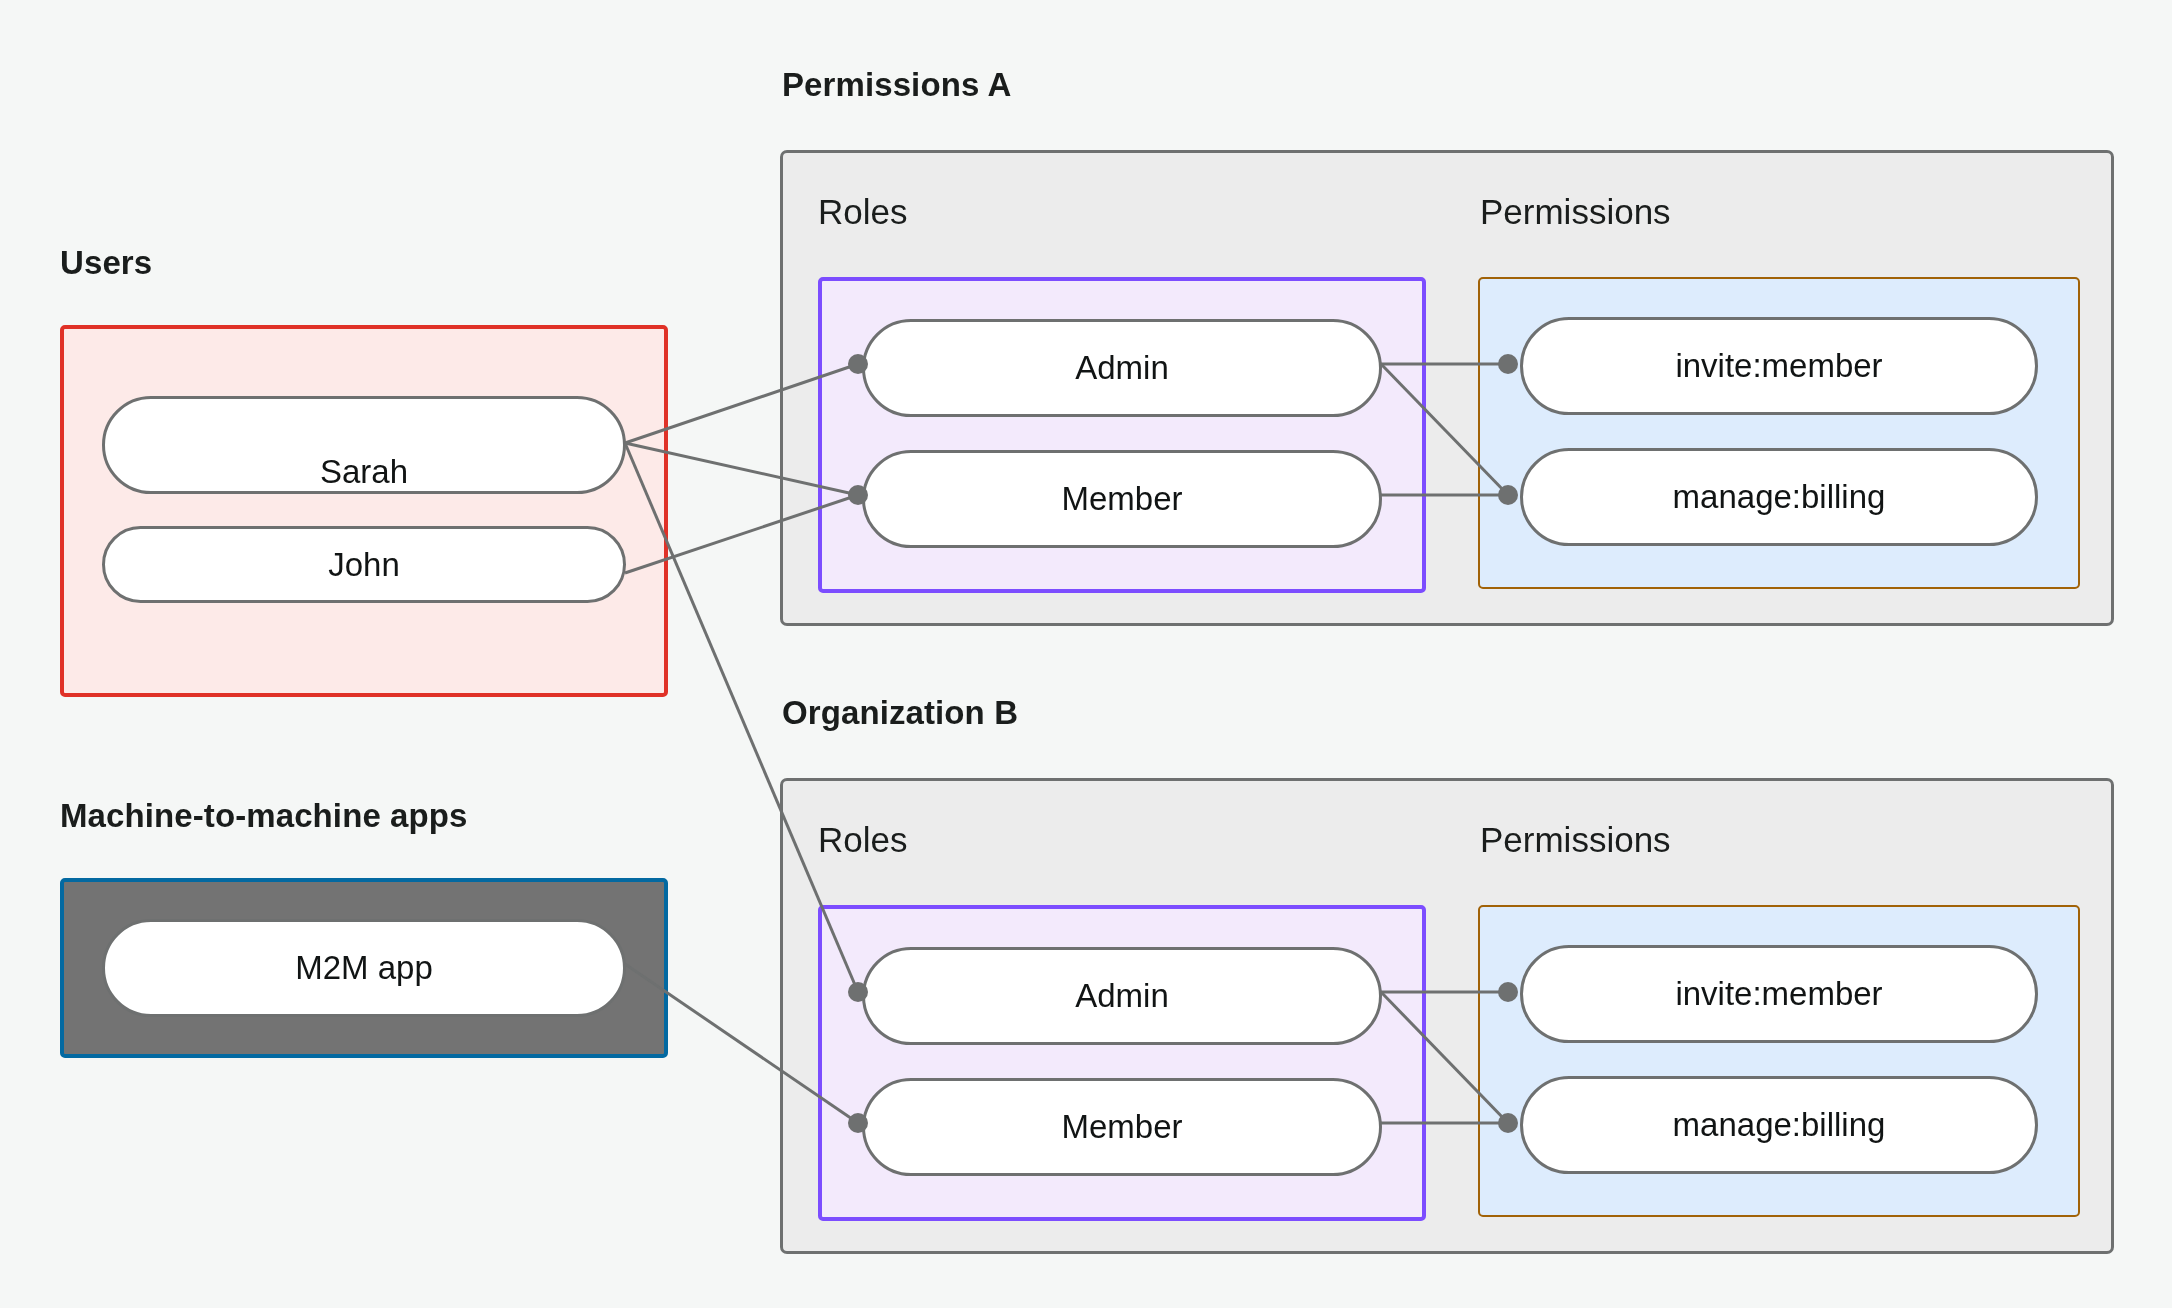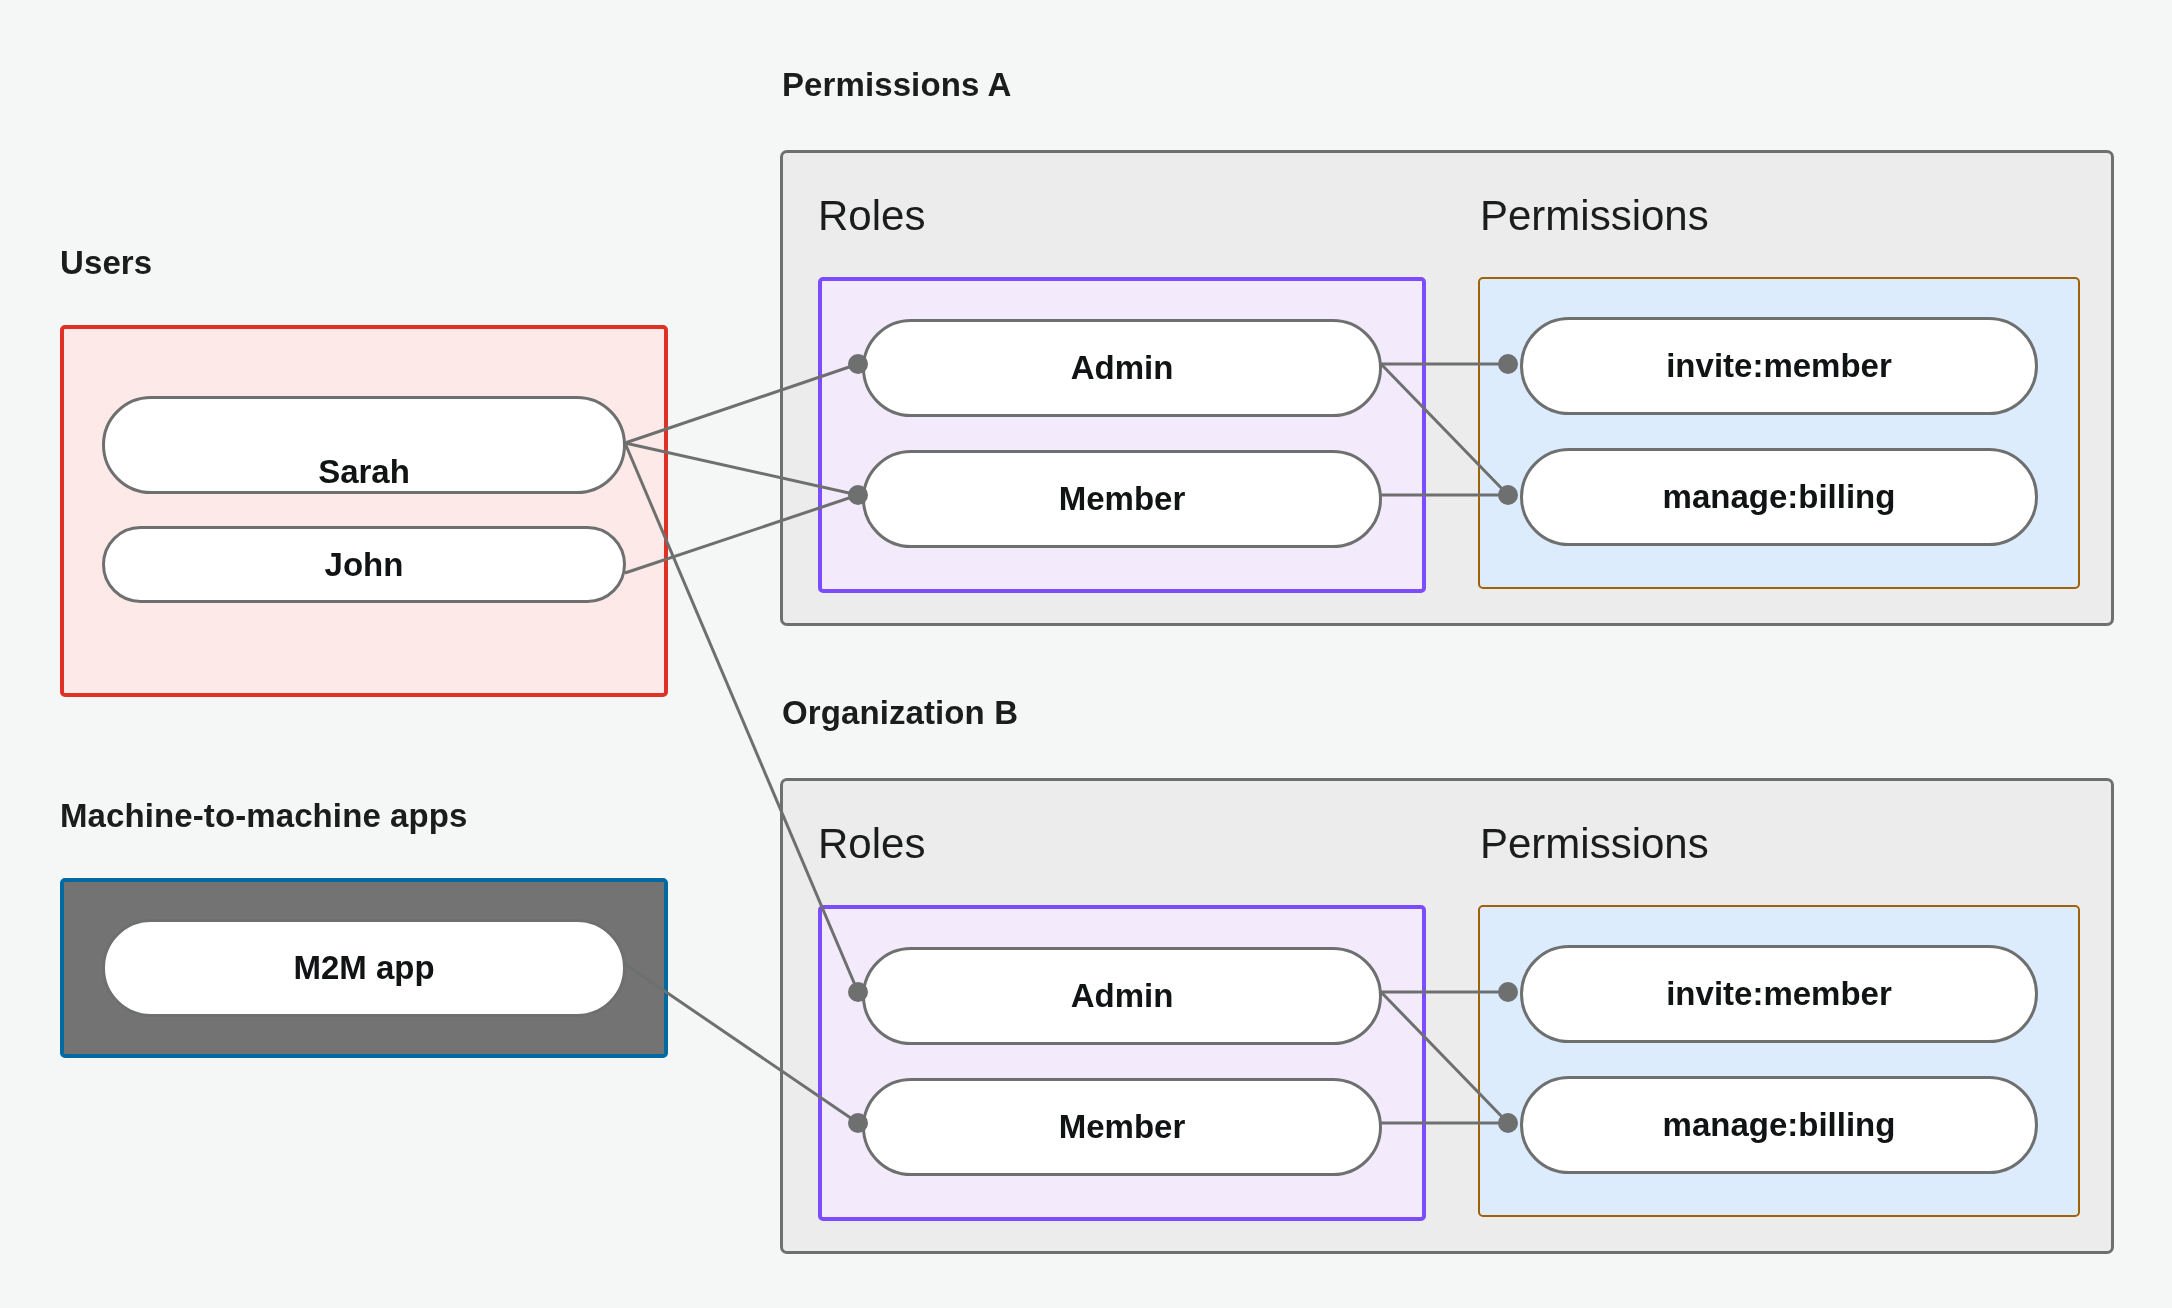--- a/index.html
+++ b/index.html
@@ -27,21 +27,21 @@
     position: absolute;
     font-size: 33px;
     font-weight: 600;
     color: #1a1d1c;
     letter-spacing: 0.1px;
     white-space: nowrap;
     z-index: 3;
   }
   .section-label {
     position: absolute;
-    font-size: 42px;
+    font-size: 35px;
     font-weight: 400;
     color: #1a1d1c;
     white-space: nowrap;
     z-index: 4;
   }
   .org-box {
     position: absolute;
     background: #ececec;
     border: 3px solid #6e7070;
     border-radius: 7px;
@@ -62,21 +62,21 @@
     border: 3px solid #6e7070;
     border-radius: 999px;
     display: flex;
     align-items: center;
     justify-content: center;
     font-size: 33px;
     color: #111414;
     box-sizing: border-box;
     z-index: 3;
   }
-  .pill-label { pointer-events: none; font-weight: bold; }
+  .pill-label { pointer-events: none; }
 </style>
 </head>
 <body>
 
 <div id="canvas">
 
   <svg id="edges" viewBox="0 0 2172 1308" xmlns="http://www.w3.org/2000/svg">
     <g stroke="#6e7070" stroke-width="3" fill="none">
 
       <path d="M 625 443 L 858 364"></path>

